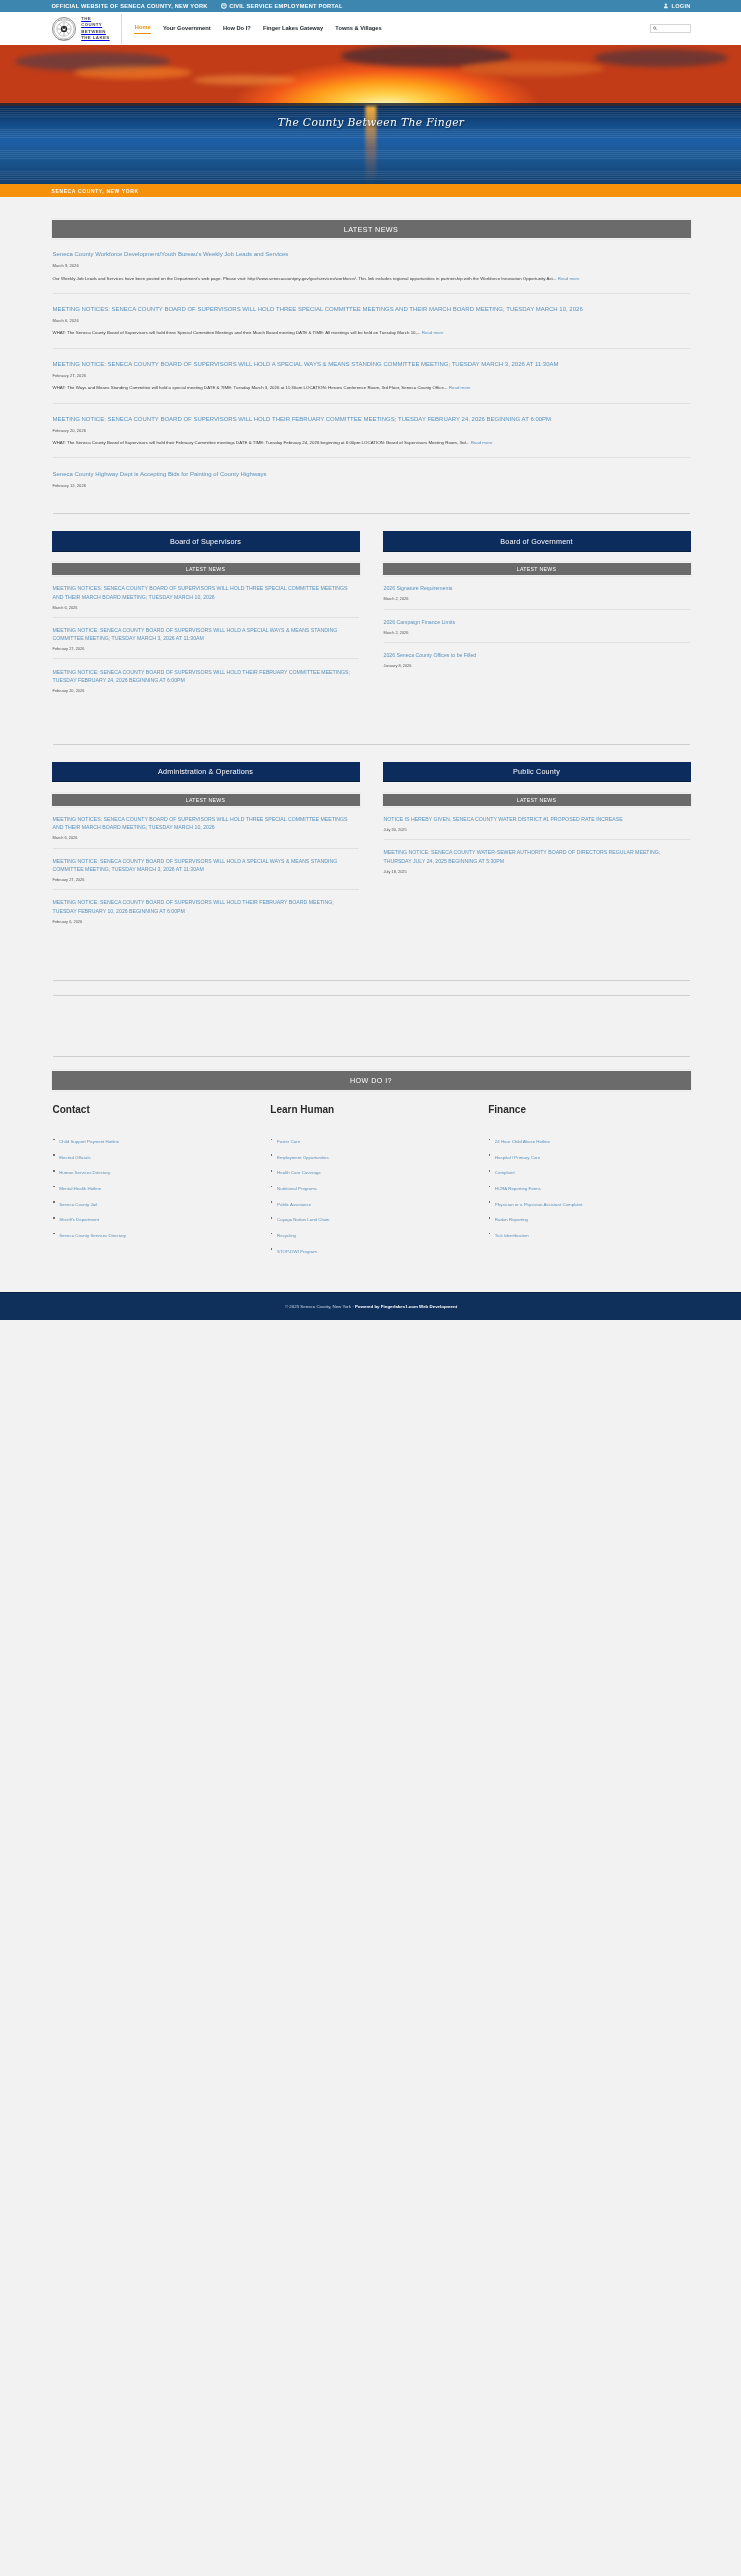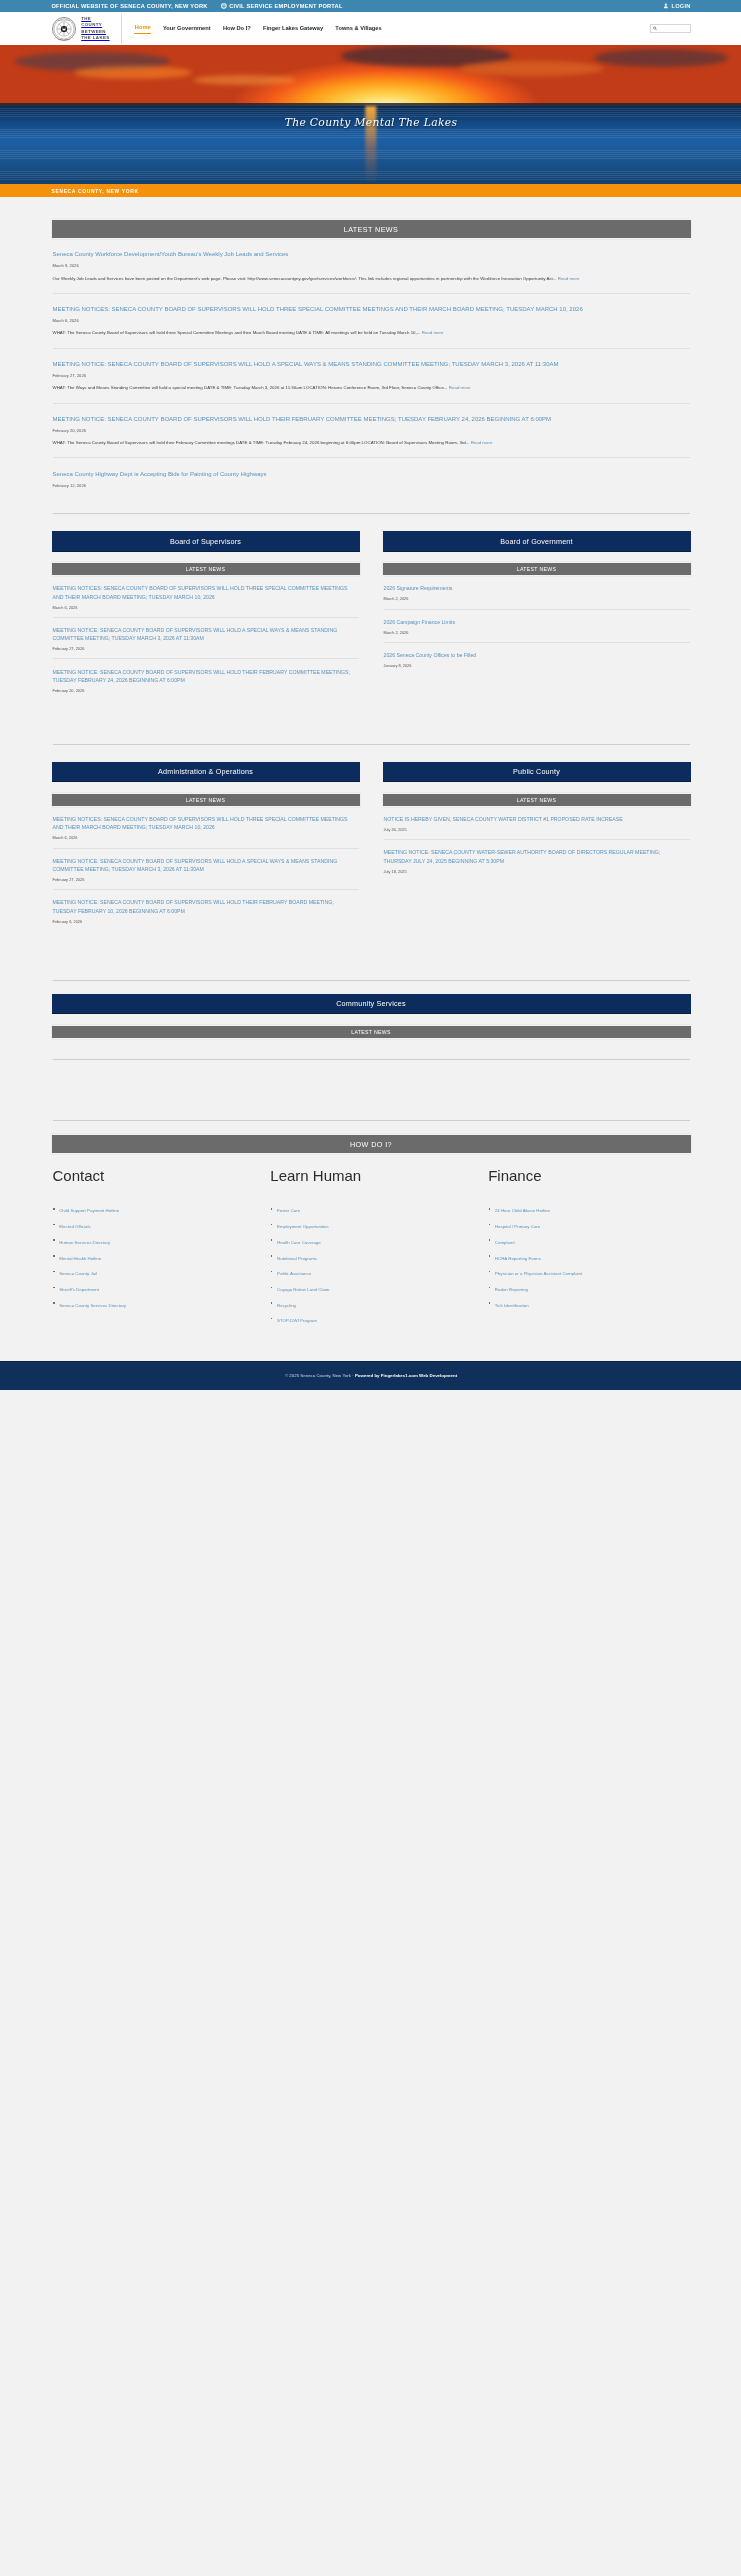--- a/index.html
+++ b/index.html
@@ -135,21 +135,21 @@
   .twocol { display: flex; gap: 23px; margin-top: 17px; }
   .twocol > div { flex: 1 1 0; min-width: 0; }
   .col-news .news-item { padding: 8.2px 0 7.2px; }
   .col-news .news-title { font-size: 5.2px; line-height: 1.6; }
   .col-news .news-date { font-size: 3.9px; }
   .col-spacer { min-height: 5.2px; }
 
   
   .howdoi-cols { display: flex; gap: 16.5px; padding: 13.4px 1px 5.2px; }
   .howdoi-cols > div { flex: 1 1 0; }
-  .hd-head { font-size: 15px; color: #2b2b2b; font-weight: 400; margin-bottom: 21px; }
+  .hd-head { font-size: 10px; color: #2b2b2b; font-weight: 700; margin-bottom: 21px; }
   .hd-list { list-style: none; }
   .hd-list li { position: relative; padding: 0 0 6.7px 6.7px; }
   .hd-list li:before {
     content: ""; position: absolute; left: 0.5px; top: 2.6px;
     width: 1.5px; height: 1.5px; background: #6f6f6f;
   }
   .hd-list a { color: #5b92bd; font-size: 4.4px; text-decoration: none; }
 
   
   .footer { background: #10305c; border-top: 1.5px solid #0a2246; margin-top: 25px; padding: 11.3px 0; }
@@ -237,21 +237,21 @@
     <div class="cloud" style="left:2%;top:7.2px;width:155px;height:18.5px;background:rgba(60,60,80,.55);"></div>
     <div class="cloud" style="left:10%;top:20.6px;width:118px;height:13.4px;background:rgba(255,140,40,.55);"></div>
     <div class="cloud" style="left:46%;top:0px;width:170px;height:21.6px;background:rgba(40,40,60,.6);"></div>
     <div class="cloud" style="left:62%;top:15.5px;width:144px;height:15.5px;background:rgba(230,120,40,.5);"></div>
     <div class="cloud" style="left:80%;top:4.1px;width:134px;height:17.5px;background:rgba(50,50,70,.55);"></div>
     <div class="cloud" style="left:26%;top:30px;width:103px;height:10.3px;background:rgba(255,170,70,.45);"></div>
     <div class="shoreline"></div>
     <div class="water"></div>
     <div class="sunstrip"></div>
   </div>
-  <div class="hero-sub">The County Mental The Lakes</div>
+  <div class="hero-sub">The County Between The Finger</div>
 </div>
 
 <div class="locbar">
   <div class="inner">
     <span>SENECA COUNTY, NEW YORK</span>
   </div>
 </div>
 
 <div class="content">
   <div class="wrap">
@@ -365,25 +365,20 @@
           <div class="news-item">
             <a href="#" class="news-title caps">MEETING NOTICE: SENECA COUNTY WATER-SEWER AUTHORITY BOARD OF DIRECTORS REGULAR MEETING; THURSDAY JULY 24, 2025 BEGINNING AT 5:30PM</a>
             <div class="news-date">July 18, 2025</div>
           </div>
         </div>
       </div>
     </div>
 
     <hr class="hr-thick" style="margin-top:49px">
 
-    <div class="sect">
-      <a href="#" class="banner-navy" style="display:block;text-decoration:none">Community Services</a>
-      <div class="banner-grey sm" style="margin-top:10.3px">LATEST NEWS</div>
-      <div class="newslist col-news col-spacer"></div>
-    </div>
 
     <hr class="hr-thick" style="margin-top:14.4px">
 
 
     <hr class="hr-thick" style="margin-top:60px">
 
     <div class="sect">
       <div class="banner-grey">HOW DO I?</div>
       <div class="howdoi-cols">
 

